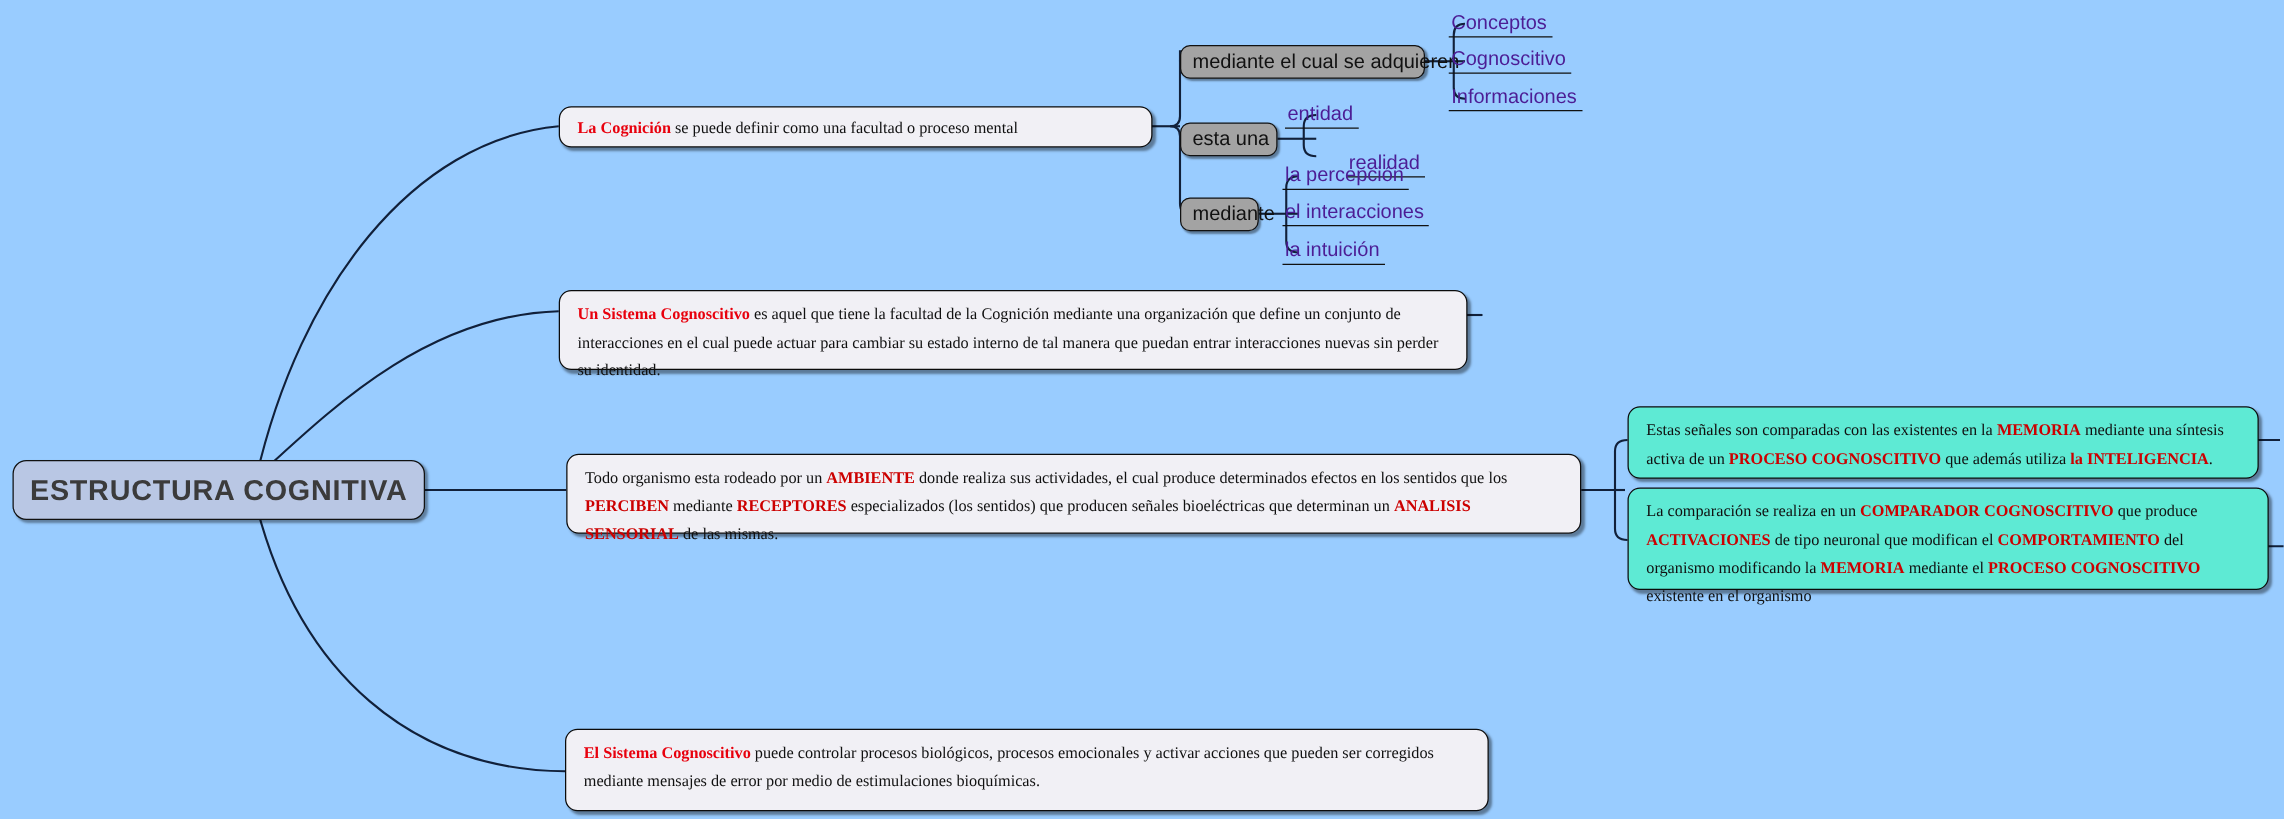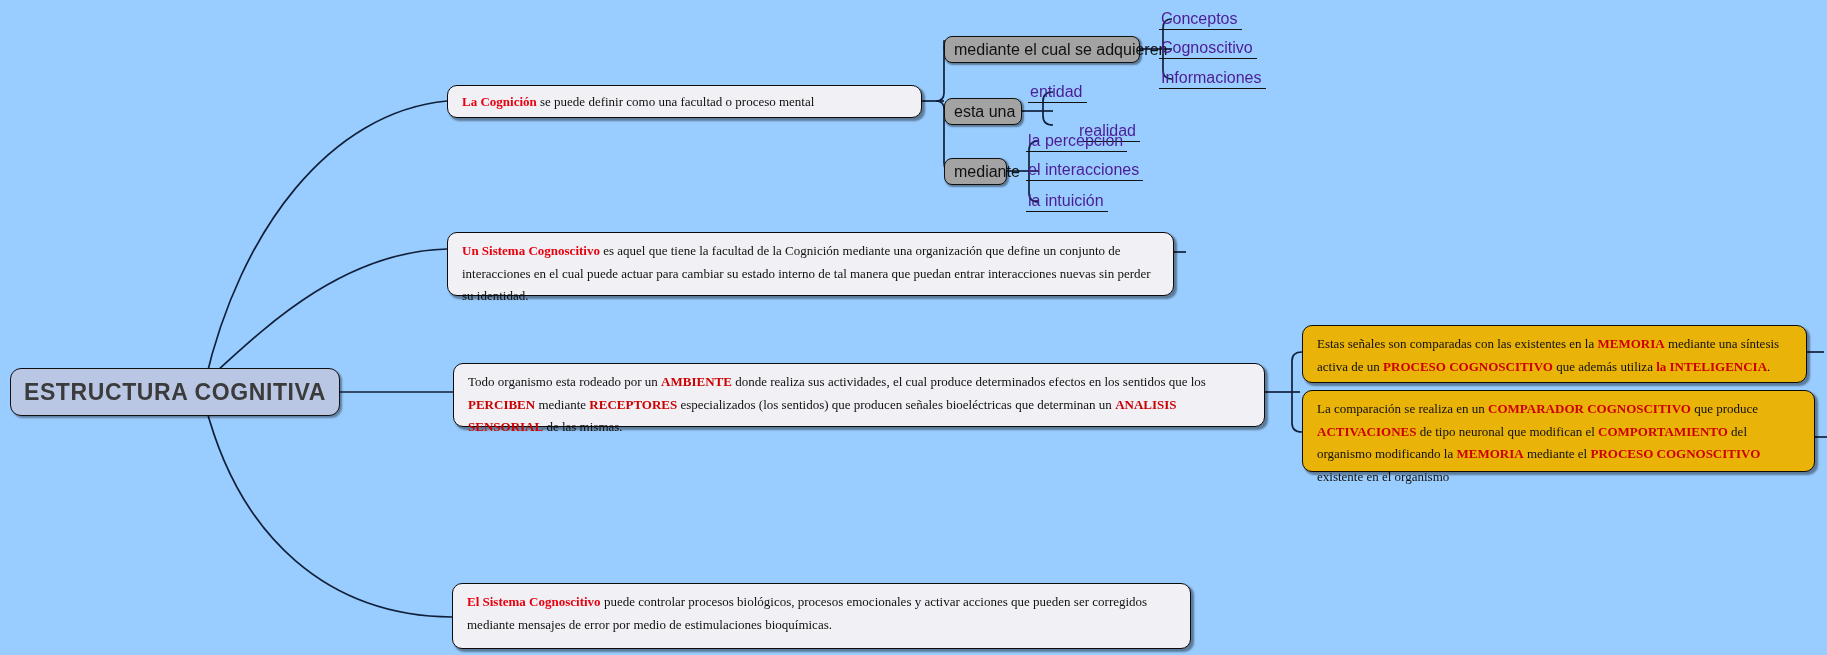--- a/index.html
+++ b/index.html
@@ -39,21 +39,21 @@
     background:#f1f0f5;
     border:1.3px solid #0b0b0b;
     border-radius:10px;
     box-shadow:2.5px 2.5px 2px rgba(0,0,0,.40);
     font-family:"Liberation Serif", serif;
     font-size:13px;
     line-height:22.5px;
     color:#101010;
     padding:7px 12px 7px 14px;
   }
-  .para-box.white{background:#eab308;}
+  .para-box.white{background:#5eead4;}
   .para-box .r{color:#e8000d;font-weight:bold;}
   .para-box .rk{color:#cc0000;font-weight:bold;}
 
   
   .chip{
     position:absolute;
     box-sizing:border-box;
     background:#a3a3a3;
     border:1.4px solid #111;
     border-radius:8px;

